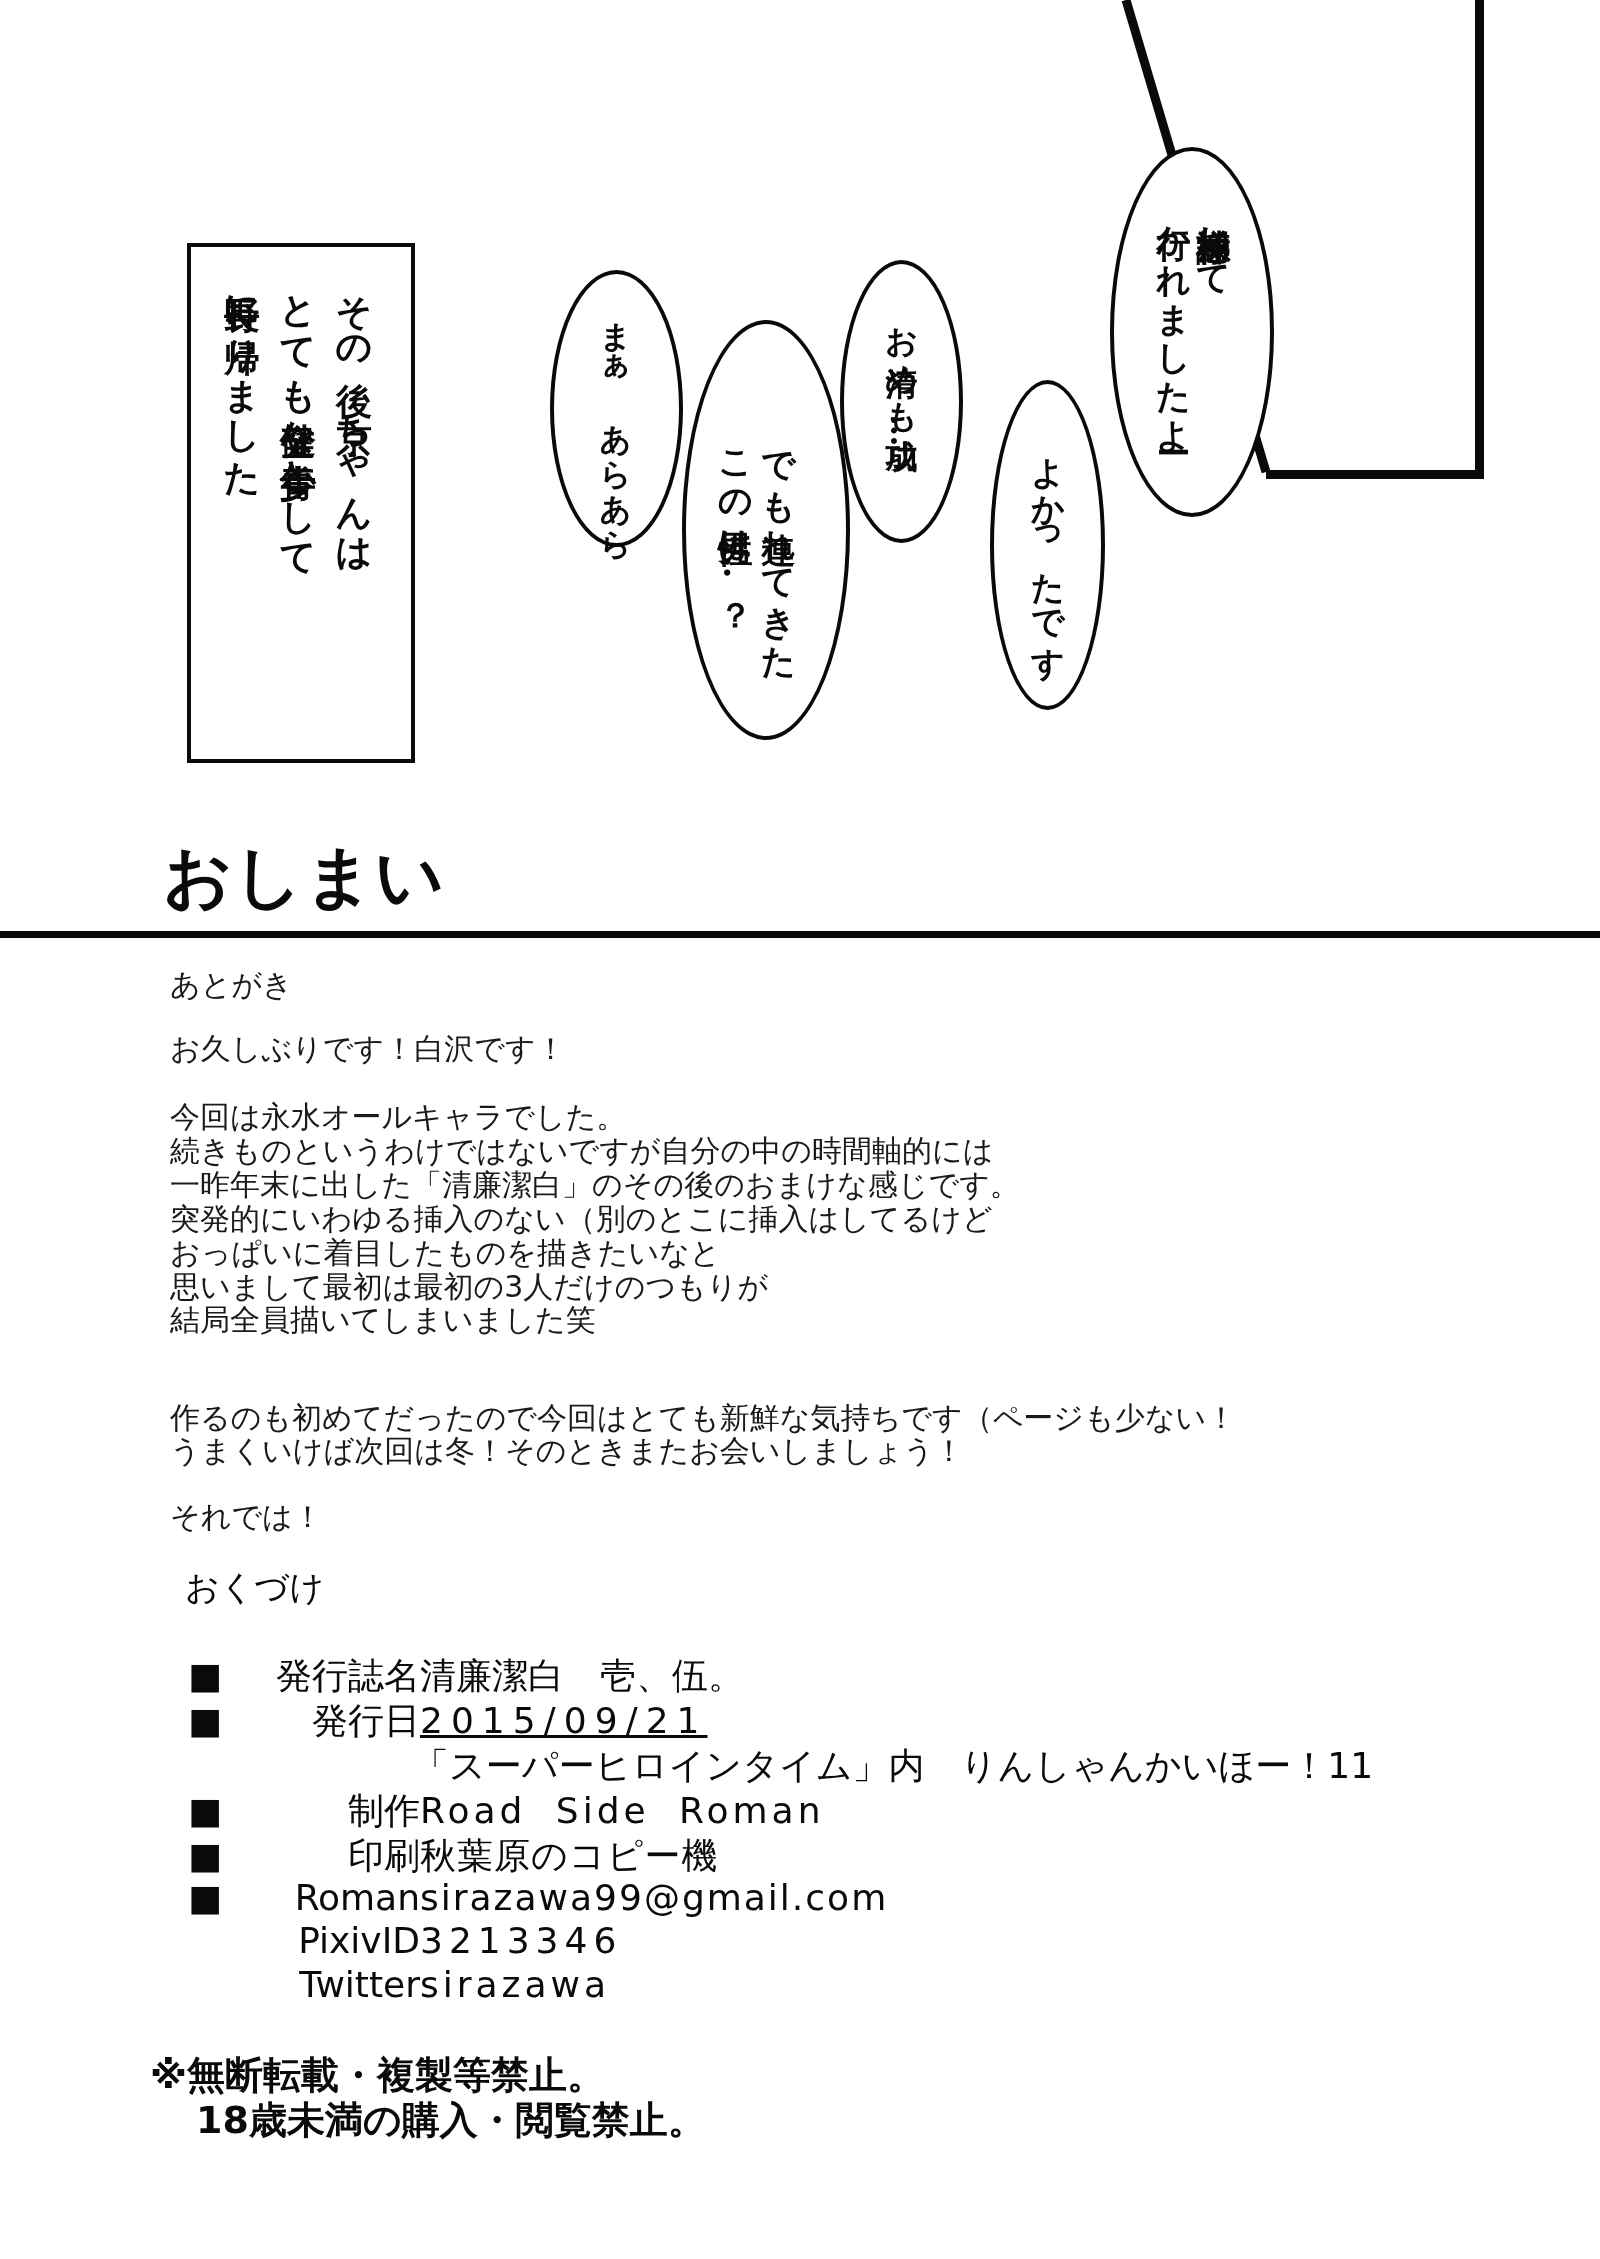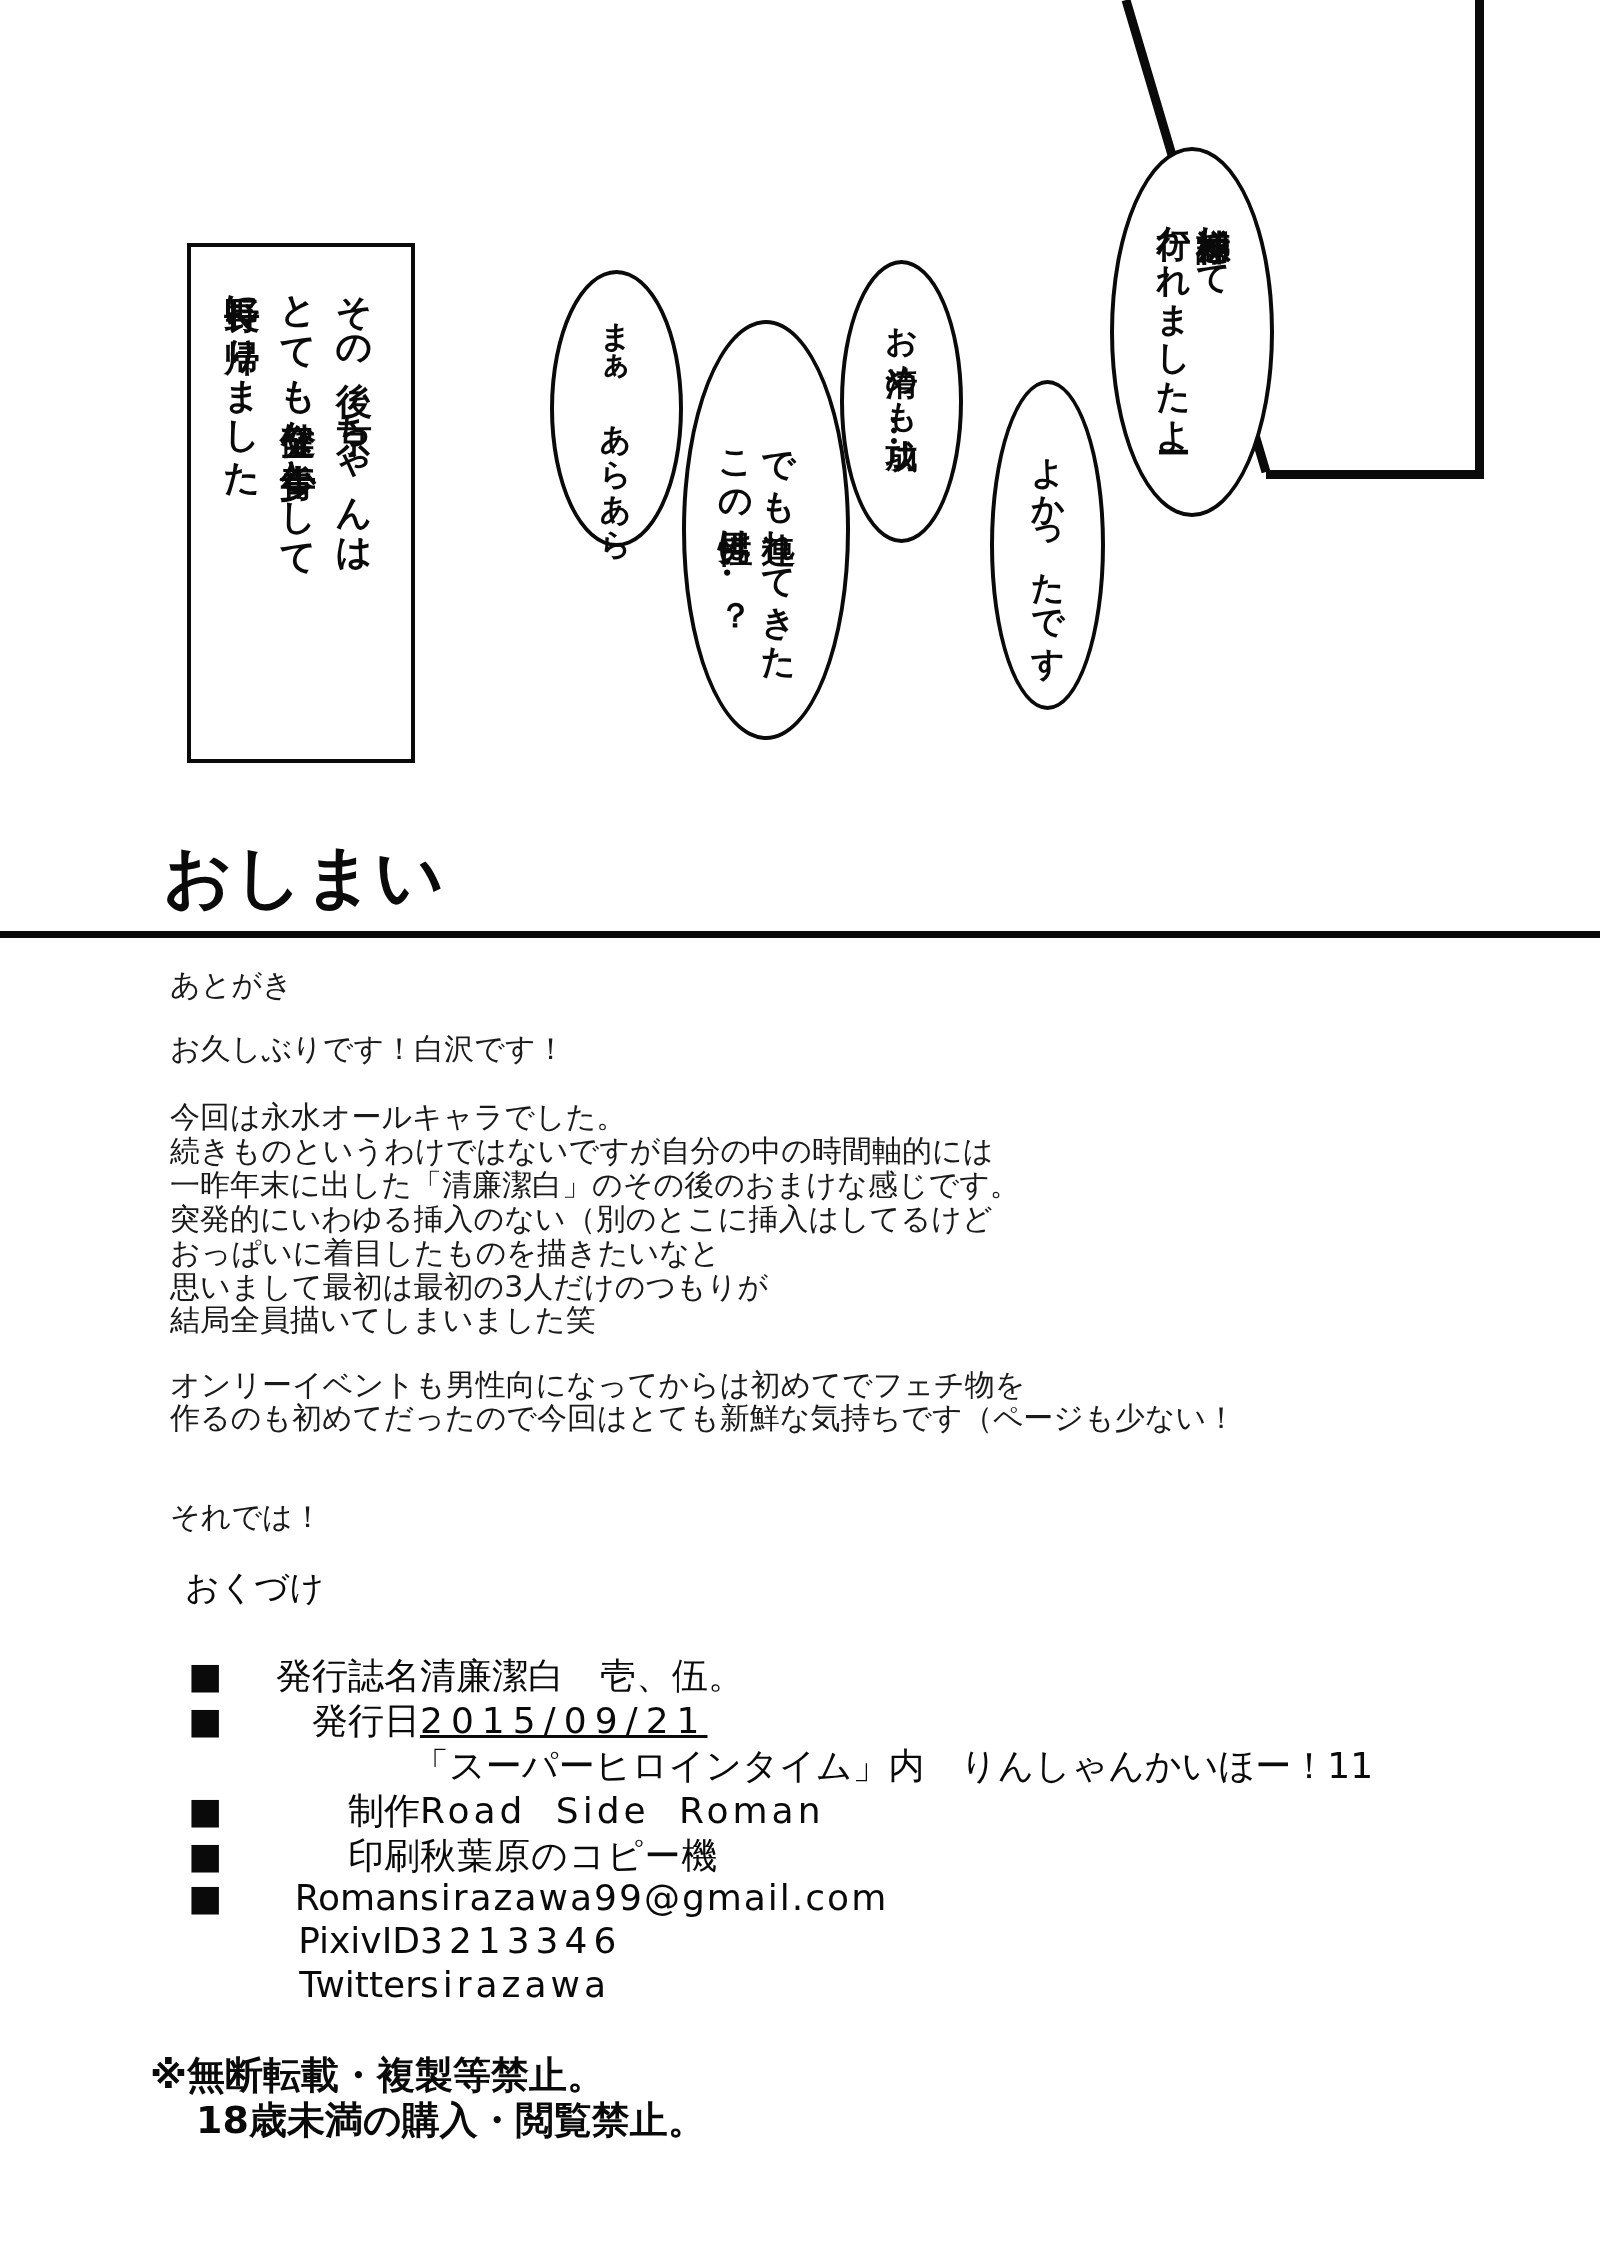--- a/index.html
+++ b/index.html
@@ -98,22 +98,22 @@
 
   <div class="bline gothic" style="top:968px;">あとがき</div>
   <div class="bline gothic" style="top:1032px;">お久しぶりです！白沢です！</div>
   <div class="bline gothic" style="top:1134px;">続きものというわけではないですが自分の中の時間軸的には</div>
   <div class="bline gothic" style="top:1100px;">今回は永水オールキャラでした。</div>
   <div class="bline gothic" style="top:1168px;">一昨年末に出した「清廉潔白」のその後のおまけな感じです。</div>
   <div class="bline gothic" style="top:1202px;">突発的にいわゆる挿入のない（別のとこに挿入はしてるけど</div>
   <div class="bline gothic" style="top:1236px;">おっぱいに着目したものを描きたいなと</div>
   <div class="bline gothic" style="top:1270px;">思いまして最初は最初の3人だけのつもりが</div>
   <div class="bline gothic" style="top:1303px;">結局全員描いてしまいました笑</div>
-  <div class="bline gothic" style="top:1368px;">オンリーイベントも男性向になってからは初めてでフェチ物を</div>
   <div class="bline gothic" style="top:1401px;text-align:center;">作るのも初めてだったので今回はとても新鮮な気持ちです（ページも少ない！</div>
+  <div class="bline gothic" style="top:1434px;">うまくいけば次回は冬！そのときまたお会いしましょう！</div>
   <div class="bline gothic" style="top:1500px;">それでは！</div>
 
   <div id="colophon-heading" class="gothic">おくづけ</div>
 
   <div class="colrow gothic row-jname" style="top:1652px;">
     <span class="bullet">■</span><span class="clabel">発行誌名</span><span class="cvalue">清廉潔白　壱、伍。</span>
   </div>
   <div class="colrow gothic row-date" style="top:1697px;text-decoration:underline;">
     <span class="bullet">■</span><span class="clabel">発行日</span><span class="cvalue">2015/09/21</span>
   </div>

